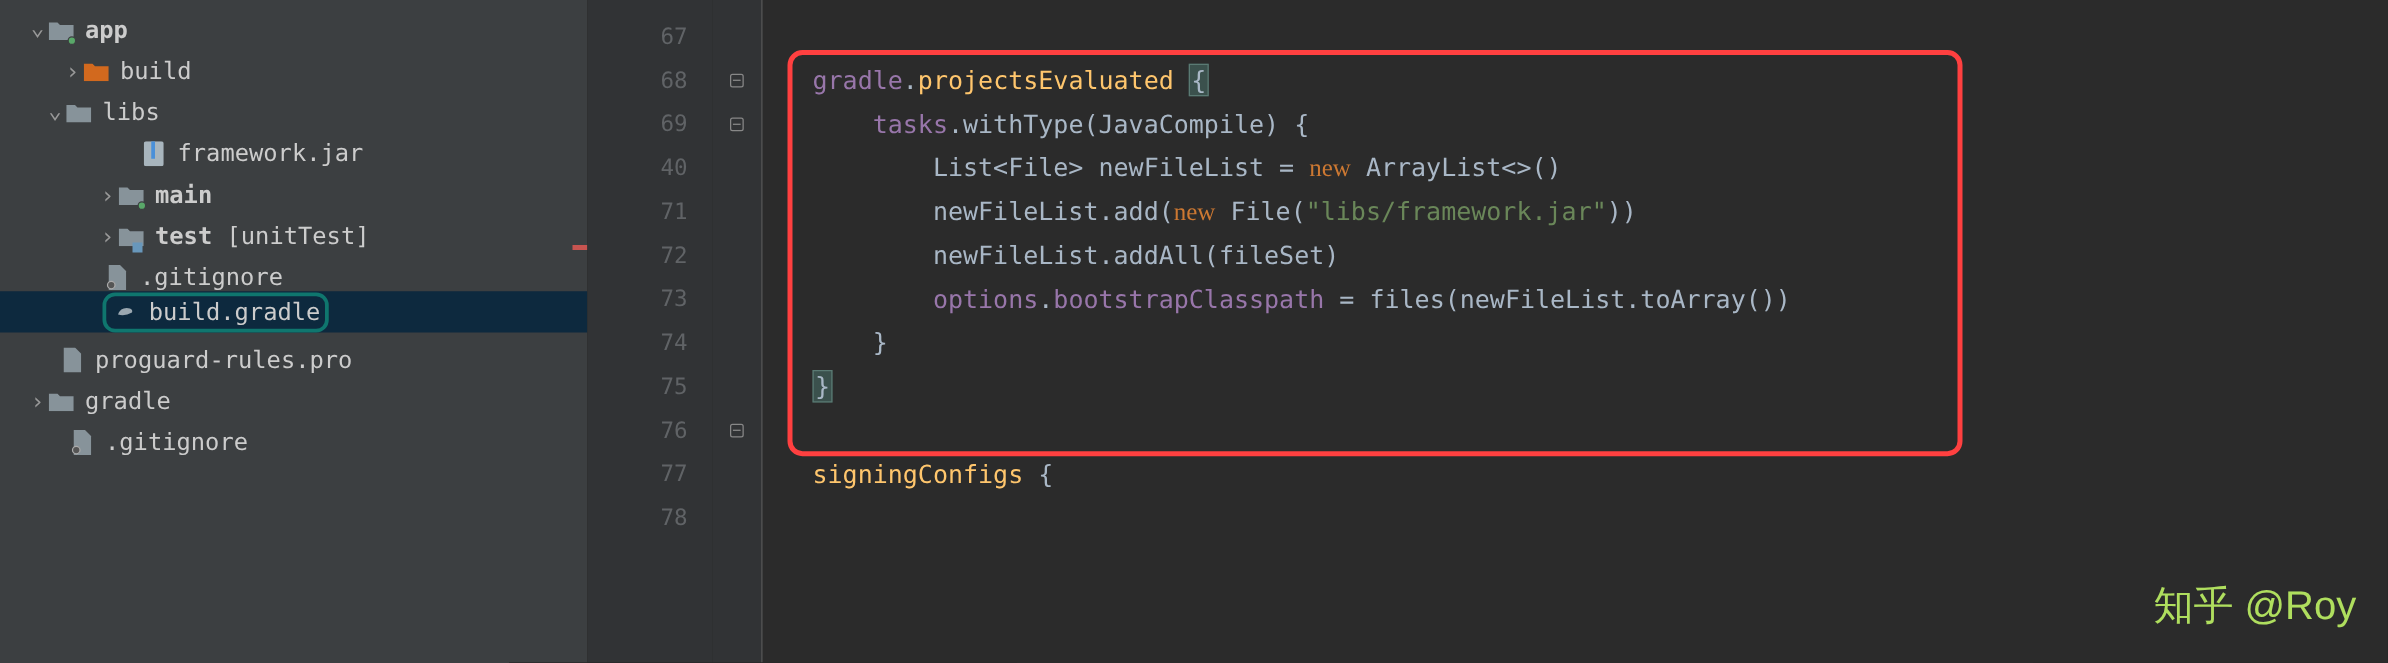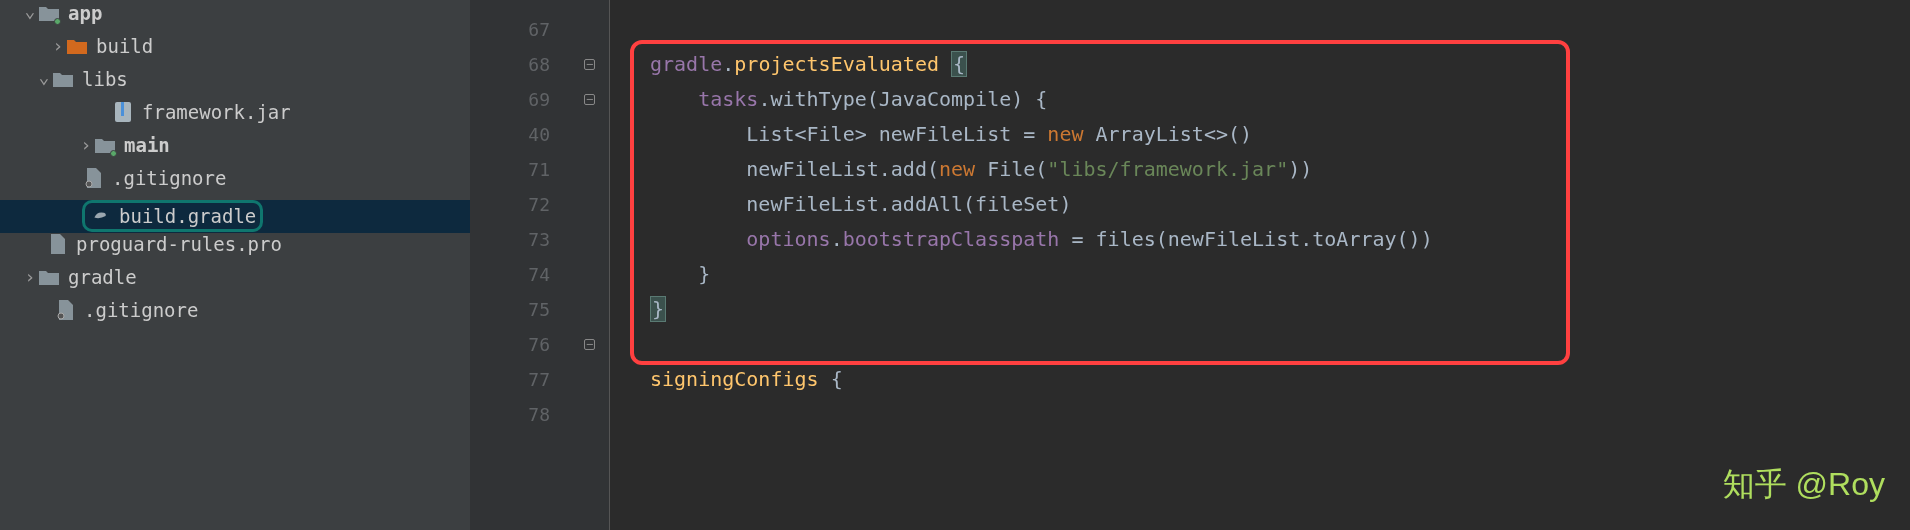--- a/index.html
+++ b/index.html
@@ -13,21 +13,21 @@
   overflow: hidden;
   display: flex;
 }
 .sidebar {
   width: 470px;
   background: #3c3f41;
   padding-top: 2px;
 }
 .tree-item {
   display: flex;
-  align-items: flex-start;
+  align-items: flex-end;
   height: 33px;
   color: #ccc;
   font-size: 19px;
   cursor: pointer;
 }
 .tree-item.selected {
   background: #0d293e;
 }
 .arrow {
   width: 16px;
@@ -98,21 +98,21 @@
   flex: 1;
   padding-top: 12px;
   padding-left: 40px;
   font-size: 20px;
   line-height: 35px;
   color: #a9b7c6;
   position: relative;
 }
 .code-line { white-space: pre; height: 35px; }
 .c-purple { color: #9876aa; }
-.c-orange { color: #cc7832; }
+.c-orange { color: #cc7832; font-family: Liberation Serif, serif; }
 .c-yellow { color: #ffc66d; }
 .c-green { color: #6a8759; }
 .brace-hl { background: #3b514d; border: 1px solid #5a7a73; padding: 0 1px; }
 .code-red-box {
   position: absolute;
   border: 4px solid #ff4040;
   border-radius: 12px;
   top: 40px;
   left: 20px;
   width: 940px;
@@ -174,20 +174,31 @@
   </div>
   <div class="tree-item" style="padding-left:78px">
     <span class="arrow collapsed"></span>
     <span class="tree-icon folder-icon">
         <svg viewBox="0 0 20 16">
           <path fill="#87939a" d="M0 2 L7 2 L9 4 L20 4 L20 16 L0 16 Z"></path>
         </svg>
         <span class="dot-green"></span>
       </span>
     <span class="bold">main</span>
+  </div>
+  <div class="tree-item" style="padding-left:78px;position:relative">
+    <span class="arrow collapsed"></span>
+    <span class="tree-icon folder-icon">
+        <svg viewBox="0 0 20 16">
+          <path fill="#87939a" d="M0 2 L7 2 L9 4 L20 4 L20 16 L0 16 Z"></path>
+        </svg>
+        <span class="sq-blue" style="position:absolute;right:-2px;bottom:-2px;width:8px;height:8px"></span>
+      </span>
+    <span><span class="bold">test </span><span>[unitTest]</span></span>
+    <span class="modified-marker"></span>
   </div>
   <div class="tree-item" style="padding-left:66px">
     <span class="arrow none"></span>
     <span class="tree-icon file-icon">
         <svg viewBox="0 0 16 20">
           <path fill="#87939a" d="M2 0 L11 0 L16 5 L16 20 L2 20 Z"></path>
           <circle cx="4" cy="16" r="3" fill="#555" stroke="#aaa"></circle>
         </svg>
       </span>
     <span>.gitignore</span>

